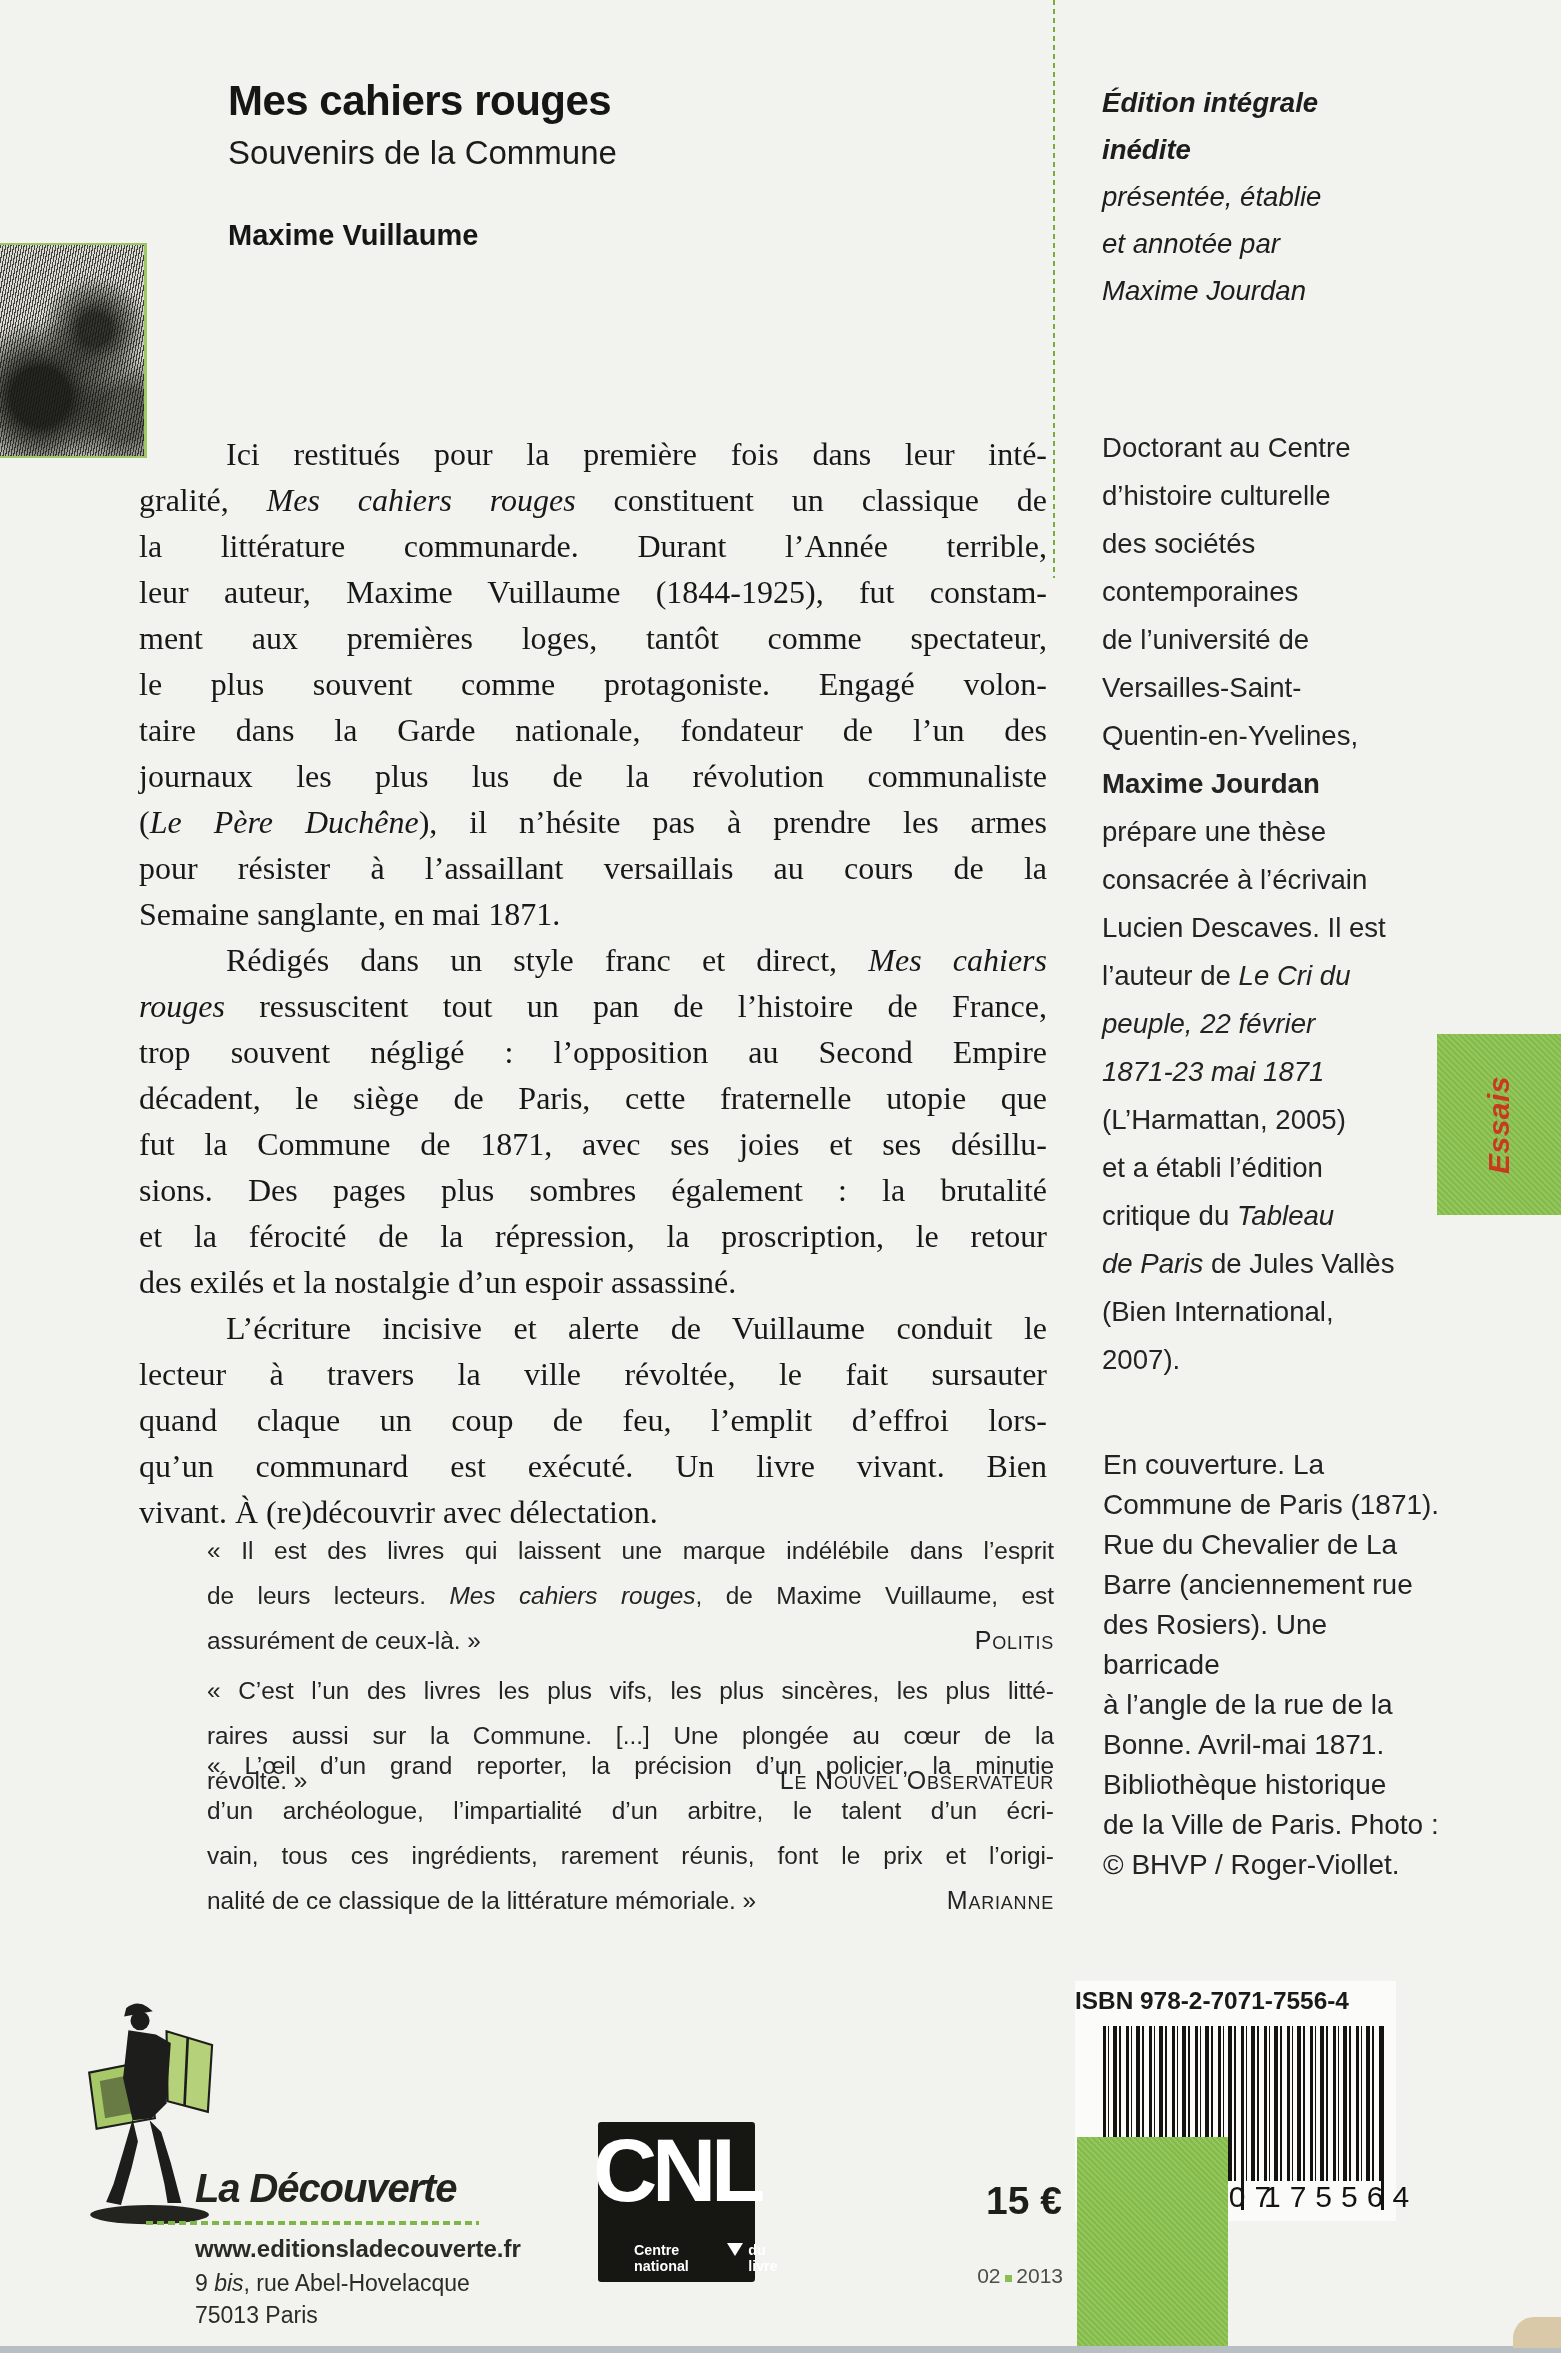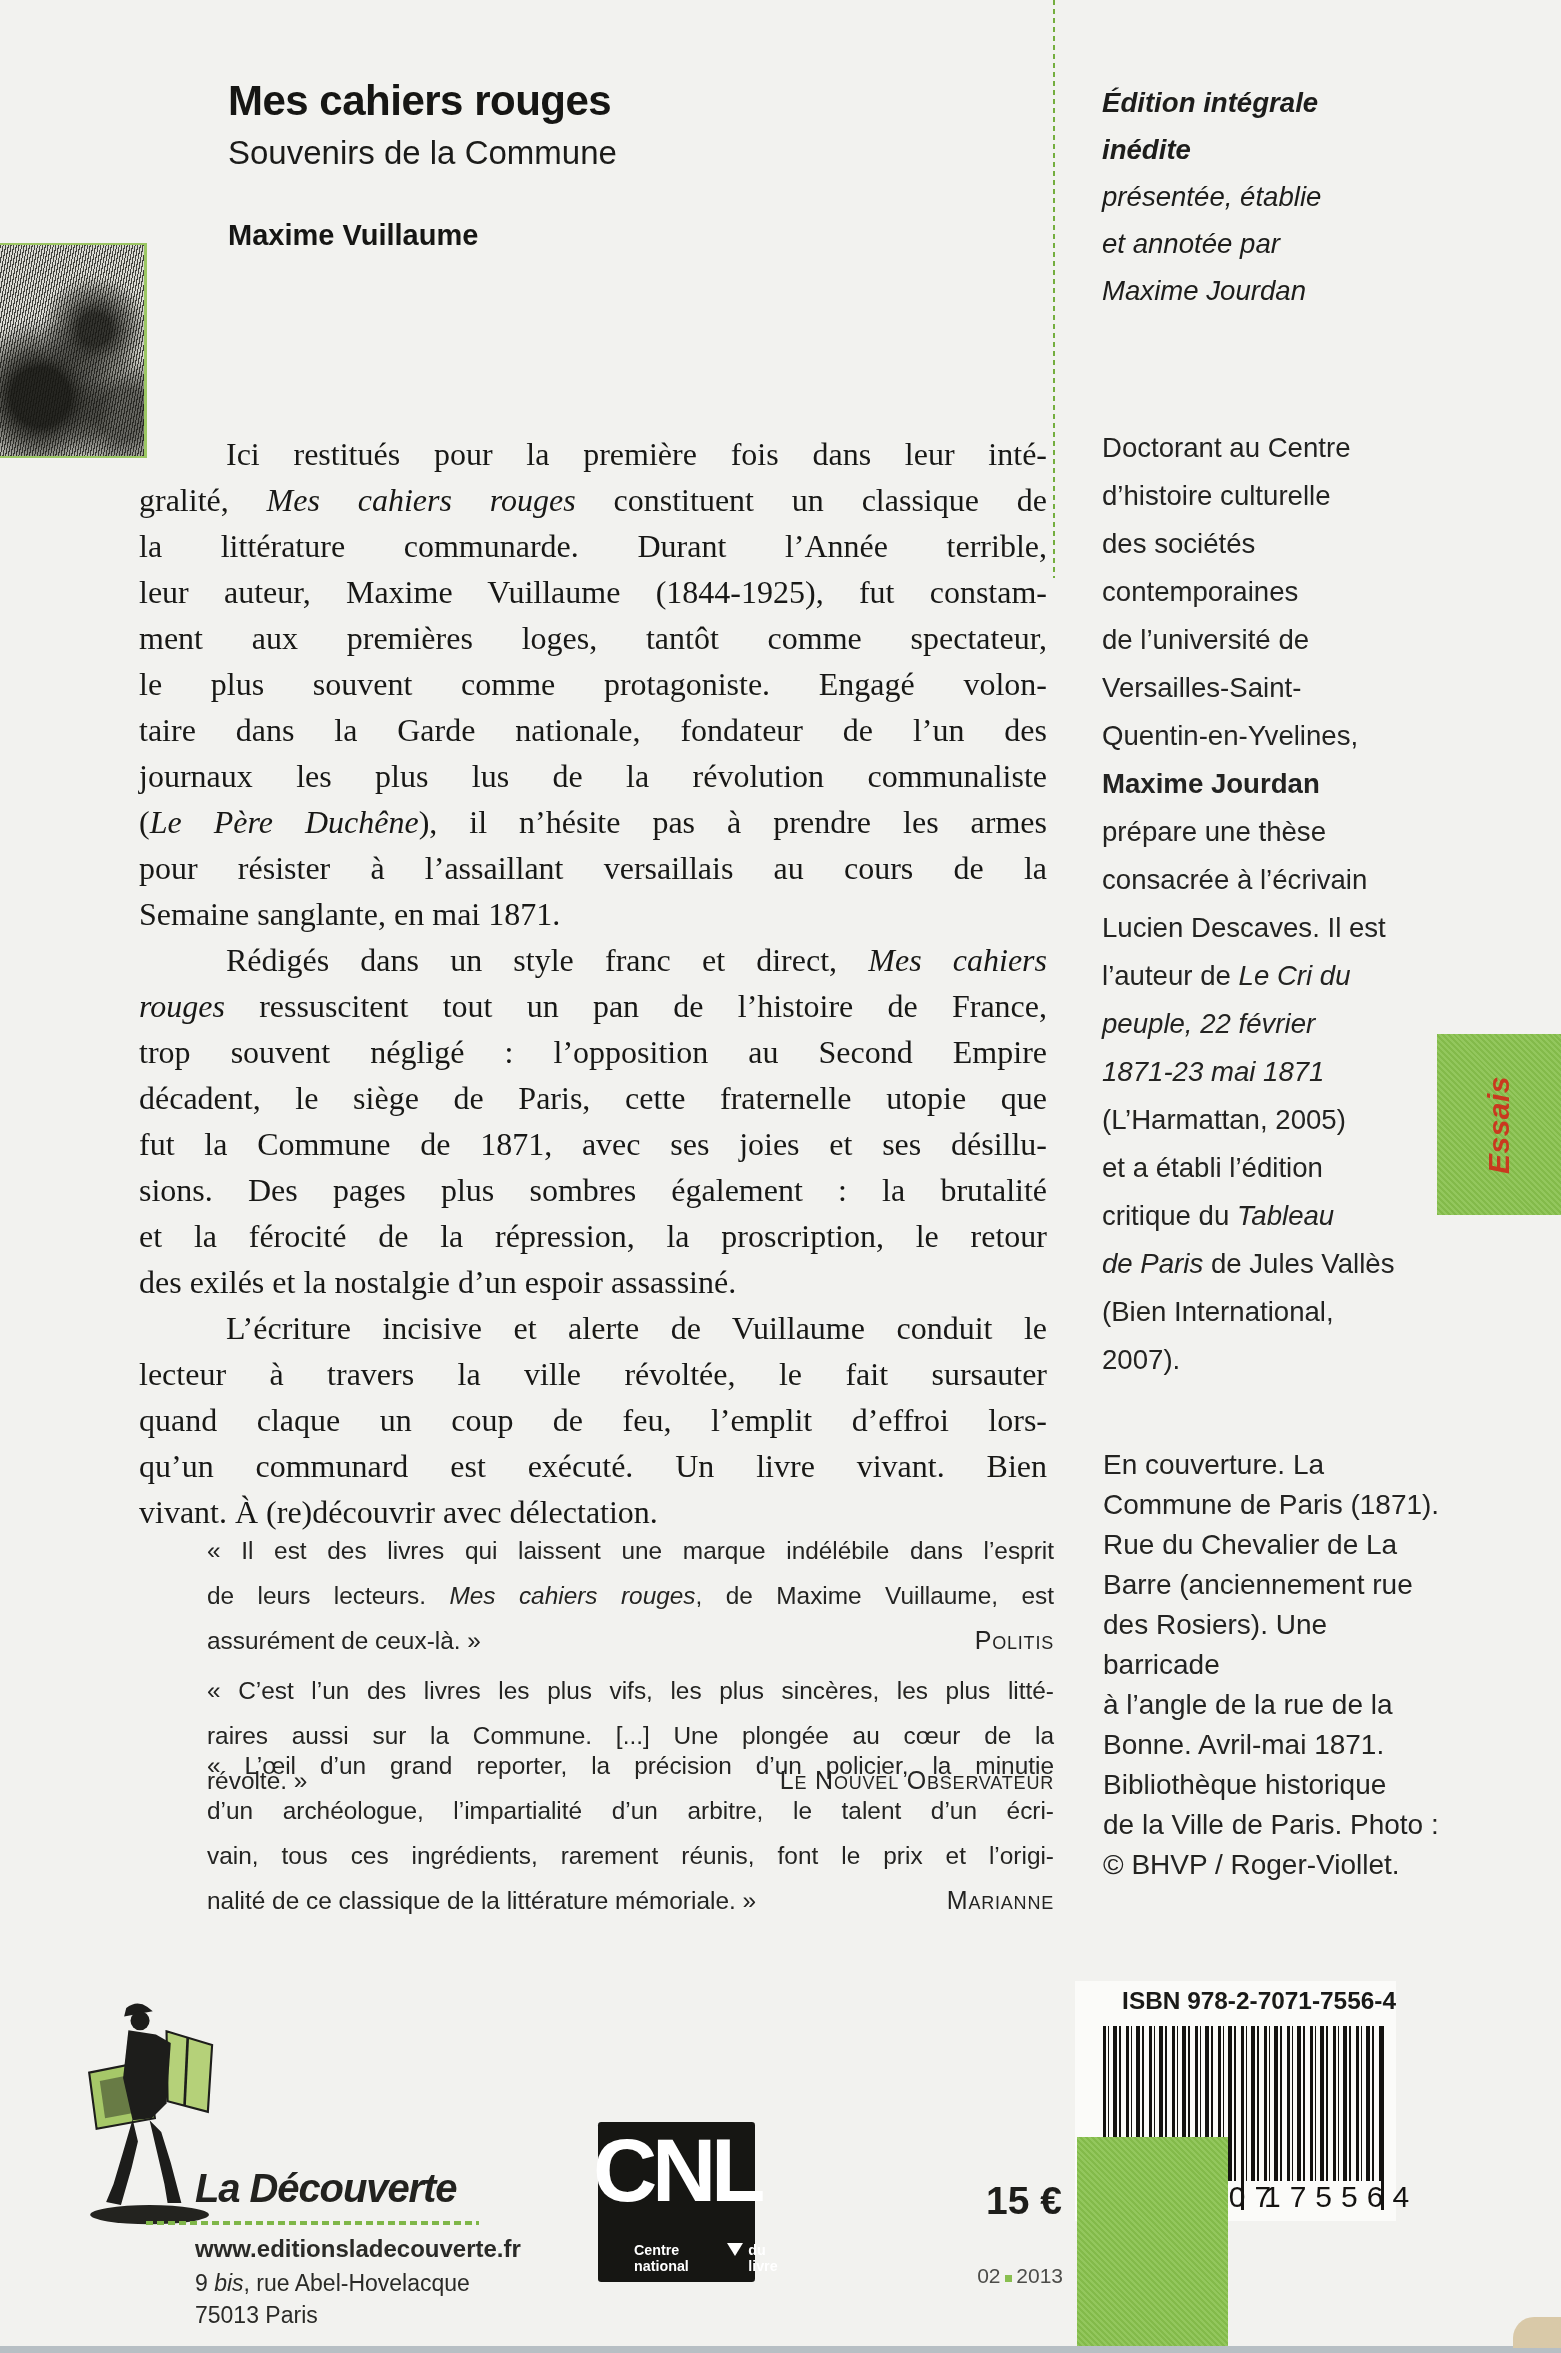--- a/index.html
+++ b/index.html
@@ -69,21 +69,21 @@
   .cnl-tri{width:0;height:0;border-left:8.5px solid rgba(0,0,0,0);border-right:8.5px solid rgba(0,0,0,0);
     border-top:13.8px solid #fff;margin-top:1.1px;}
 
   
   .price{left:948px;top:2179px;width:114px;text-align:right;font-size:39px;font-weight:700;color:#1d1d1a;}
   .pubdate{left:901px;top:2264px;width:162px;text-align:right;font-size:21px;color:#4c4c49;}
   .gdot{display:inline-block;width:7.4px;height:7.4px;background:#89bf50;margin:0 4.2px 1.1px 4.2px;}
 
   
   .isbn-panel{left:1075px;top:1981px;width:321px;height:240px;background:#fbfbf9;}
-  .isbn-label{position:absolute;left:0;top:6.4px;width:100%;text-align:right;
+  .isbn-label{position:absolute;left:0;top:6.4px;width:100%;text-align:left;
     font-size:24.4px;font-weight:700;color:#1a1a18;}
   .bars{position:absolute;left:27.6px;top:45px;width:281px;height:155px;
     background:repeating-linear-gradient(90deg,#141311 0 2.6px,#fbfbf9 2.6px 4.8px,#141311 4.8px 6.4px,
       #fbfbf9 6.4px 10px,#141311 10px 14.3px,#fbfbf9 14.3px 16.4px,#141311 16.4px 18px,#fbfbf9 18px 23px);}
   .guard{position:absolute;top:45px;width:2.6px;height:184px;background:#141311;}
   .bdigits{position:absolute;top:199px;font-size:30px;color:#141311;font-family:"Liberation Sans",sans-serif;}
   .d9{left:4.2px;}
   .dg1{left:51px;letter-spacing:9px;}
   .dg2{left:189px;letter-spacing:9px;}
 

